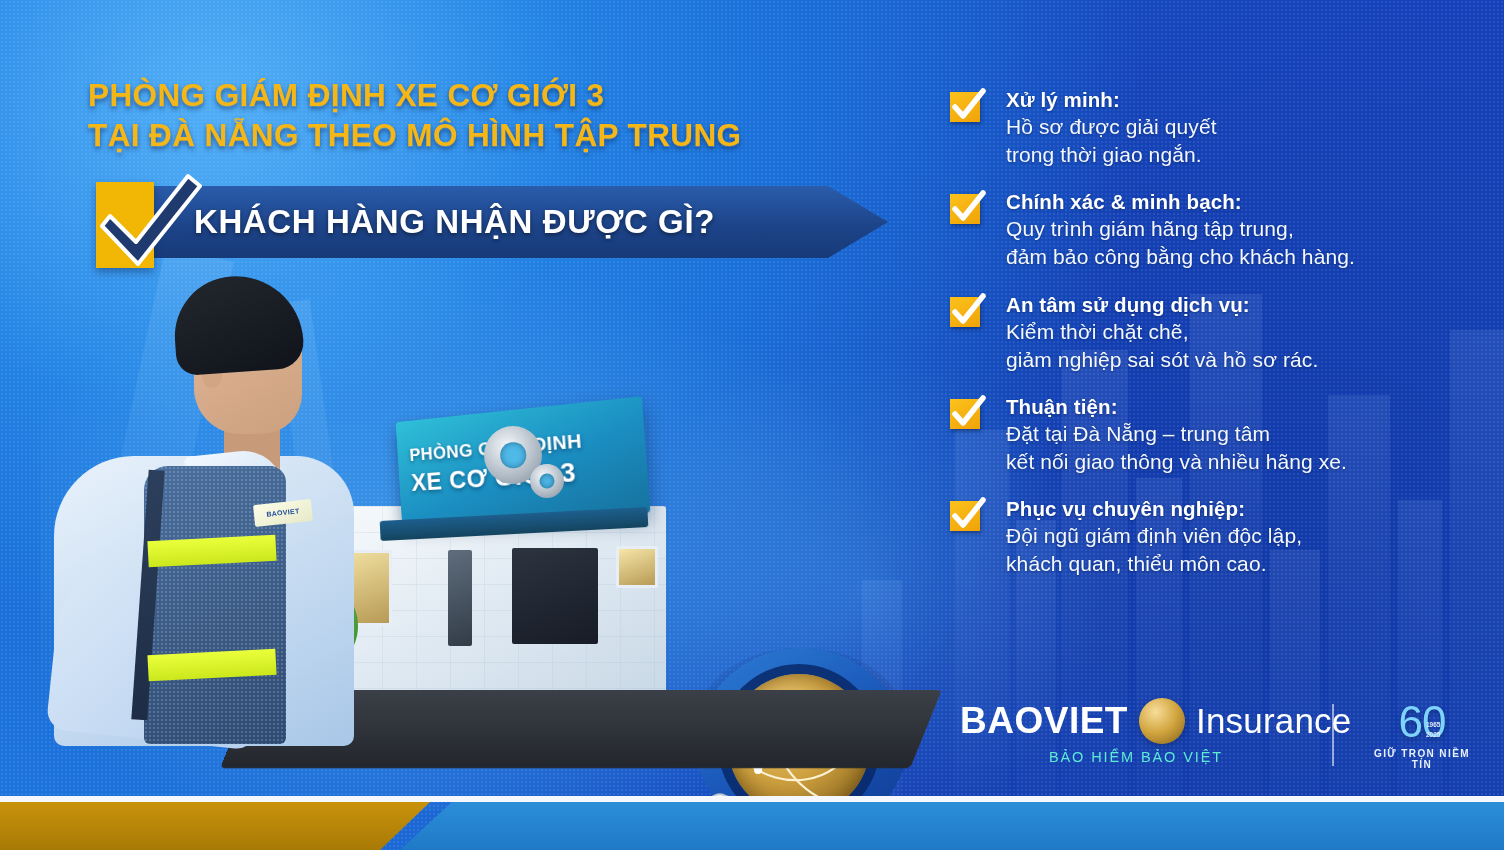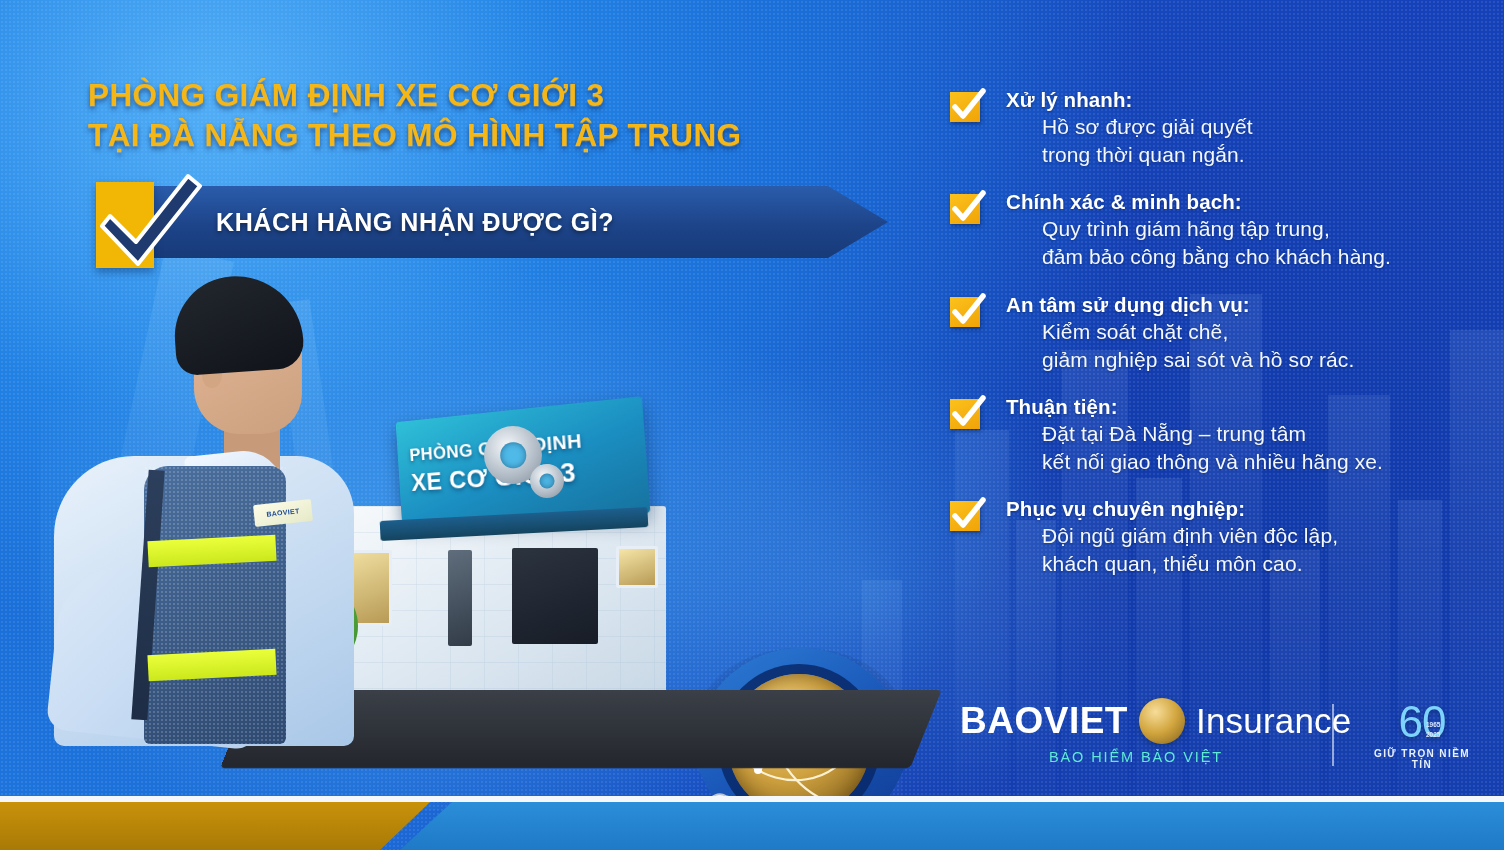--- a/index.html
+++ b/index.html
@@ -51,22 +51,22 @@
 
   
   .arrow-banner{
     position:absolute; left:120px; top:186px; width:768px; height:72px;
     background:linear-gradient(180deg,#2a5cab 0%, #1d4489 55%, #173a78 100%);
     clip-path:polygon(0 0, calc(100% - 60px) 0, 100% 50%, calc(100% - 60px) 100%, 0 100%);
     box-shadow:0 6px 14px rgba(4,25,70,.45);
     display:flex; align-items:center;
   }
   .arrow-banner .btxt{
-    color:#ffffff; font-weight:bold; font-size:25px; letter-spacing:.6px;
-    text-transform:uppercase; margin-left:96px; white-space:nowrap;
+    color:#ffffff; font-weight:bold; font-size:33px; letter-spacing:.6px;
+    text-transform:uppercase; margin-left:74px; white-space:nowrap;
     text-shadow:0 2px 4px rgba(0,0,0,.45);
   }
   .big-check-wrap{ position:absolute; left:92px; top:168px; width:116px; height:108px; }
   .big-check-sq{
     position:absolute; left:4px; top:14px; width:58px; height:86px;
     background:#f2b705; box-shadow:0 4px 8px rgba(5,30,80,.4);
   }
   .big-check-mark{ position:absolute; left:0; top:0; width:116px; height:108px; }
 
   
@@ -78,21 +78,21 @@
     background:linear-gradient(150deg,#fcc21c,#f0a307);
     box-shadow:1px 2px 4px rgba(3,20,60,.45);
   }
   .bullet .chk svg{ position:absolute; left:0; top:0; }
   .bullet .b-title{
     color:#ffffff; font-weight:bold; font-size:20.5px; line-height:1.32;
     letter-spacing:.1px; text-shadow:0 1px 3px rgba(3,20,60,.45);
   }
   .bullet .b-line{
     color:#f3f8ff; font-weight:normal; font-size:21px; line-height:1.34;
-    letter-spacing:.1px; text-shadow:0 1px 3px rgba(3,20,60,.4);margin-left:36px;
+    letter-spacing:.1px; text-shadow:0 1px 3px rgba(3,20,60,.4);
   }
 
   
   .scene{ position:absolute; left:0; top:250px; width:960px; height:580px; }
   .scene-glow{
     position:absolute; left:40px; top:0; width:880px; height:560px;
     background:radial-gradient(ellipse at 45% 55%, rgba(140,215,255,.30), rgba(140,215,255,0) 68%);
   }
   
   .person{ position:absolute; left:36px; top:20px; width:330px; height:470px; }
@@ -318,23 +318,23 @@
 
   <div class="bullets">
 
     <div class="bullet">
       <span class="chk">
         <span class="sq"></span>
         <svg width="40" height="38" viewBox="0 0 40 38">
           <path d="M7 19 L15 28 L35 3" stroke="#ffffff" stroke-width="5.5" fill="none" stroke-linecap="round" stroke-linejoin="round"></path>
         </svg>
       </span>
-      <div class="b-title">Xử lý nhanh:</div>
+      <div class="b-title">Xử lý minh:</div>
       <div class="b-line">Hồ sơ được giải quyết</div>
-      <div class="b-line">trong thời quan ngắn.</div>
+      <div class="b-line">trong thời giao ngắn.</div>
     </div>
 
     <div class="bullet">
       <span class="chk">
         <span class="sq"></span>
         <svg width="40" height="38" viewBox="0 0 40 38">
           <path d="M7 19 L15 28 L35 3" stroke="#ffffff" stroke-width="5.5" fill="none" stroke-linecap="round" stroke-linejoin="round"></path>
         </svg>
       </span>
       <div class="b-title">Chính xác &amp; minh bạch:</div>
@@ -343,21 +343,21 @@
     </div>
 
     <div class="bullet">
       <span class="chk">
         <span class="sq"></span>
         <svg width="40" height="38" viewBox="0 0 40 38">
           <path d="M7 19 L15 28 L35 3" stroke="#ffffff" stroke-width="5.5" fill="none" stroke-linecap="round" stroke-linejoin="round"></path>
         </svg>
       </span>
       <div class="b-title">An tâm sử dụng dịch vụ:</div>
-      <div class="b-line">Kiểm soát chặt chẽ,</div>
+      <div class="b-line">Kiểm thời chặt chẽ,</div>
       <div class="b-line">giảm nghiệp sai sót và hồ sơ rác.</div>
     </div>
 
     <div class="bullet">
       <span class="chk">
         <span class="sq"></span>
         <svg width="40" height="38" viewBox="0 0 40 38">
           <path d="M7 19 L15 28 L35 3" stroke="#ffffff" stroke-width="5.5" fill="none" stroke-linecap="round" stroke-linejoin="round"></path>
         </svg>
       </span>

